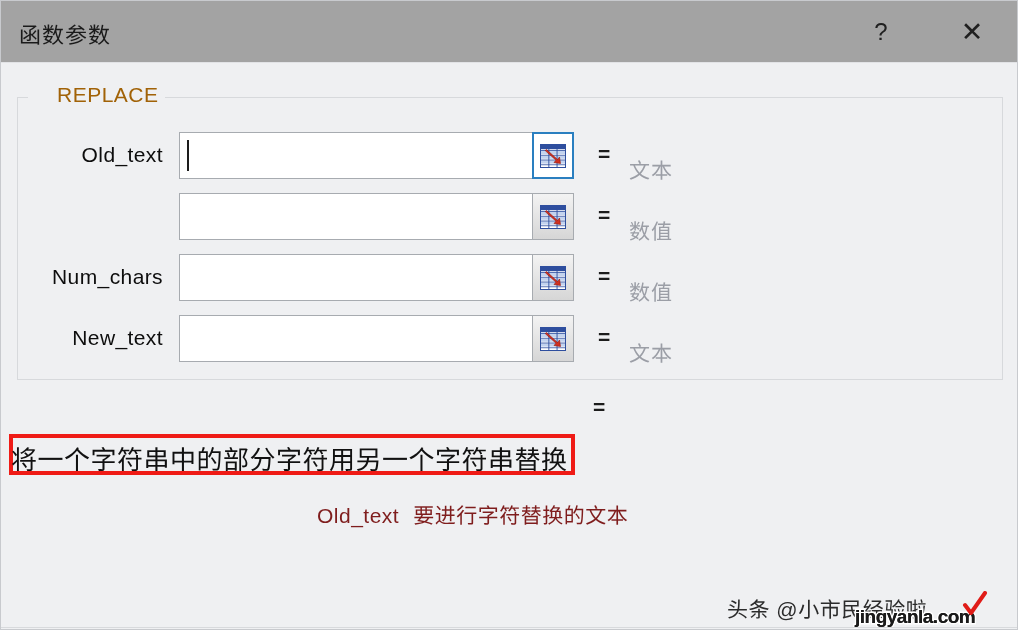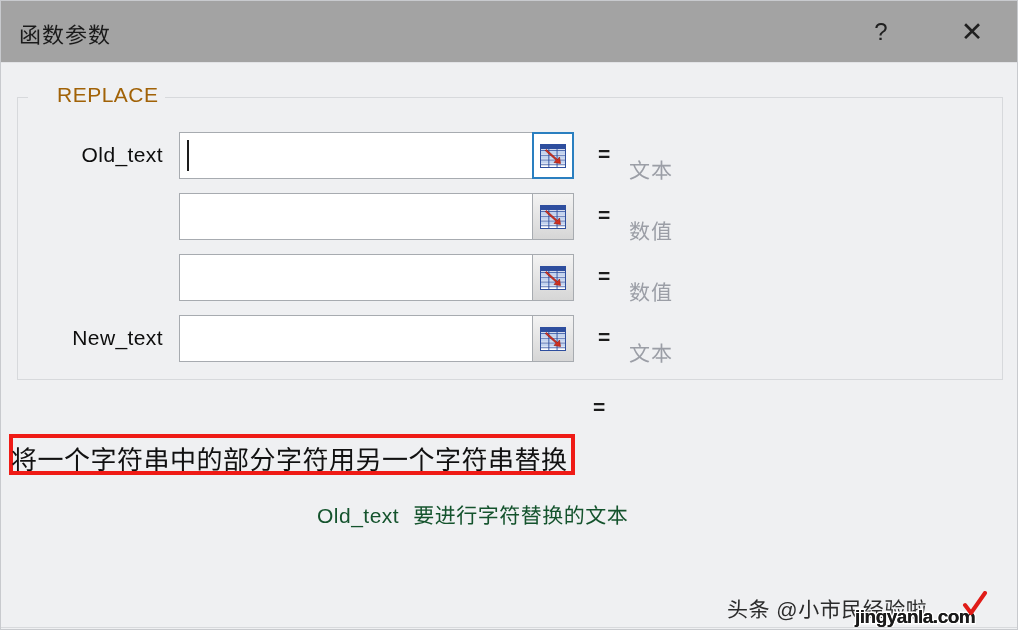--- a/index.html
+++ b/index.html
@@ -212,21 +212,21 @@
     color: #111;
     letter-spacing: 0.5px;
     white-space: nowrap;
   }
 
   .param-help {
     position: absolute;
     left: 316px;
     top: 498px;
     font-size: 21px;
-    color: #14532d;
+    color: #7f1d1d;
     letter-spacing: 0.5px;
     white-space: nowrap;
     text-align: center;
   }
   .param-help .pname { margin-right: 14px; }
 
   
   .watermark {
     position: absolute;
     left: 726px;
@@ -342,20 +342,21 @@
           <rect x="1" y="20.4" width="24" height="0.8" fill="#2e4e9e"></rect>
           <path d="M6.5 5.5 L17.5 15.5 L19.5 13 L20.5 19.5 L14 18.5 L16 16.2 L5.2 6.6 Z" fill="#d03020" stroke="#8e1a10" stroke-width="0.6" stroke-linejoin="round"></path>
         </svg>
       </span>
     </div>
     <div class="eq-sign">=</div>
     <div class="type-hint">数值</div>
   </div>
 
   <div class="arg-row" style="top:253px;">
+    <div class="arg-label">Num_chars</div>
     <div class="arg-field"></div>
     <div class="picker-btn">
       <span>
         <svg width="26" height="24" viewBox="0 0 26 24" aria-hidden="true">
           <rect x="0.5" y="0.5" width="25" height="23" fill="#ffffff" stroke="#2e4e9e"></rect>
           <rect x="1" y="1" width="24" height="4.2" fill="#2e4e9e"></rect>
           <rect x="1" y="6.6" width="24" height="3.4" fill="#c3d3ee"></rect>
           <rect x="1" y="11.4" width="24" height="3.4" fill="#c3d3ee"></rect>
           <rect x="1" y="16.2" width="24" height="3.4" fill="#c3d3ee"></rect>
           <rect x="8.4" y="1" width="0.9" height="22" fill="#2e4e9e"></rect>

